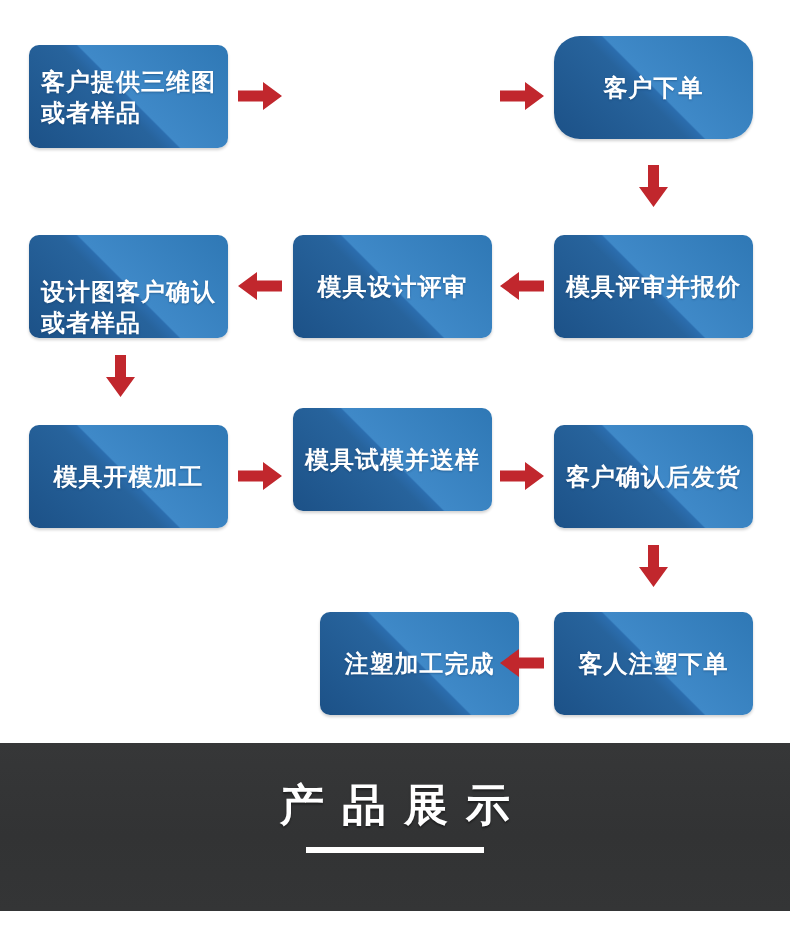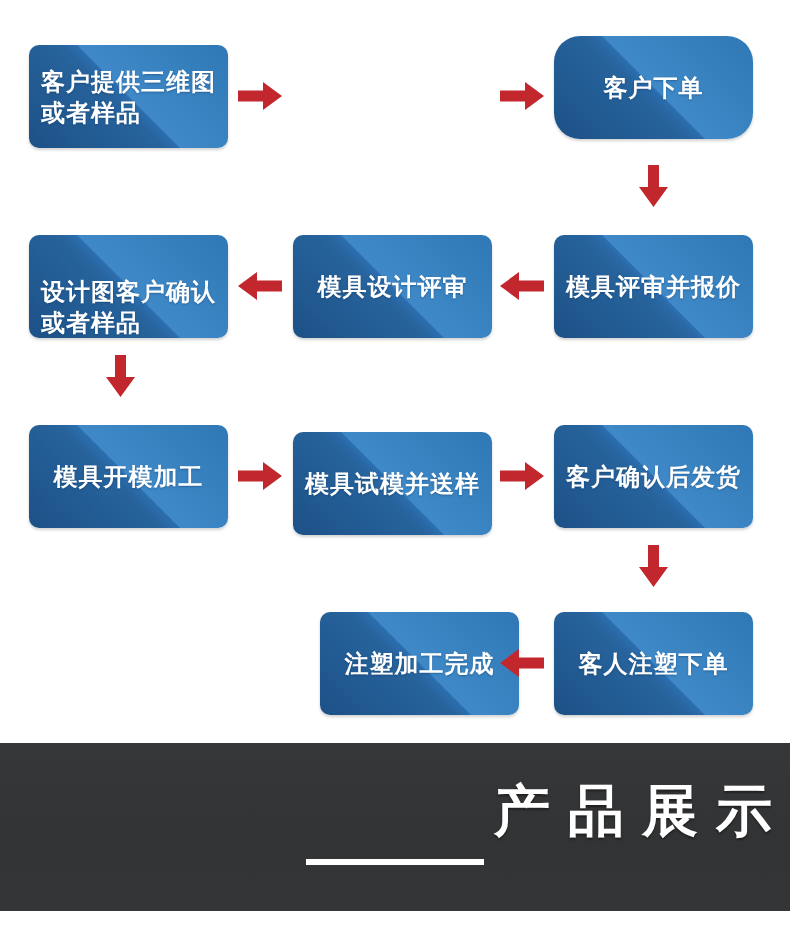--- a/index.html
+++ b/index.html
@@ -34,23 +34,23 @@
 
   .arrow{position:absolute;}
   .arrow polygon{fill:#c1272d;}
 
   .banner{
     position:absolute;left:0;top:743px;width:790px;height:168px;
     background:linear-gradient(180deg,#363738 0%,#323334 55%,#343536 100%);
   }
   .banner-title{
     padding-top:40px;
-    text-align:right;
+    text-align:center;
     color:#ffffff;
-    font-size:56px;
+    font-size:44px;
     font-weight:bold;
     letter-spacing:18px;
     text-indent:18px;
     line-height:1.0;
     text-shadow:0 2px 2px rgba(0,0,0,0.4);
   }
   .banner-underline{
     width:178px;height:6px;
     background:#ffffff;
     margin:20px auto 0 auto;
@@ -98,21 +98,21 @@
     <svg class="arrow" style="left:106px;top:355px;" width="29" height="42" viewBox="0 0 29 42">
       <polygon points="9,0 20,0 20,22 29,22 14.5,42 0,22 9,22"></polygon>
     </svg>
 
     <div class="fbox" style="left:29px;top:425px;">
       <span class="fbox-label">模具开模加工</span>
     </div>
     <svg class="arrow" style="left:238px;top:462px;" width="44" height="28" viewBox="0 0 44 28">
       <polygon points="0,8.5 25,8.5 25,0 44,14 25,28 25,19.5 0,19.5"></polygon>
     </svg>
-    <div class="fbox" style="left:293px;top:432px;">
+    <div class="fbox" style="left:293px;top:408px;">
       <span class="fbox-label">模具试模并送样</span>
     </div>
     <svg class="arrow" style="left:500px;top:462px;" width="44" height="28" viewBox="0 0 44 28">
       <polygon points="0,8.5 25,8.5 25,0 44,14 25,28 25,19.5 0,19.5"></polygon>
     </svg>
     <div class="fbox" style="left:554px;top:425px;">
       <span class="fbox-label">客户确认后发货</span>
     </div>
     <svg class="arrow" style="left:639px;top:545px;" width="29" height="42" viewBox="0 0 29 42">
       <polygon points="9,0 20,0 20,22 29,22 14.5,42 0,22 9,22"></polygon>

